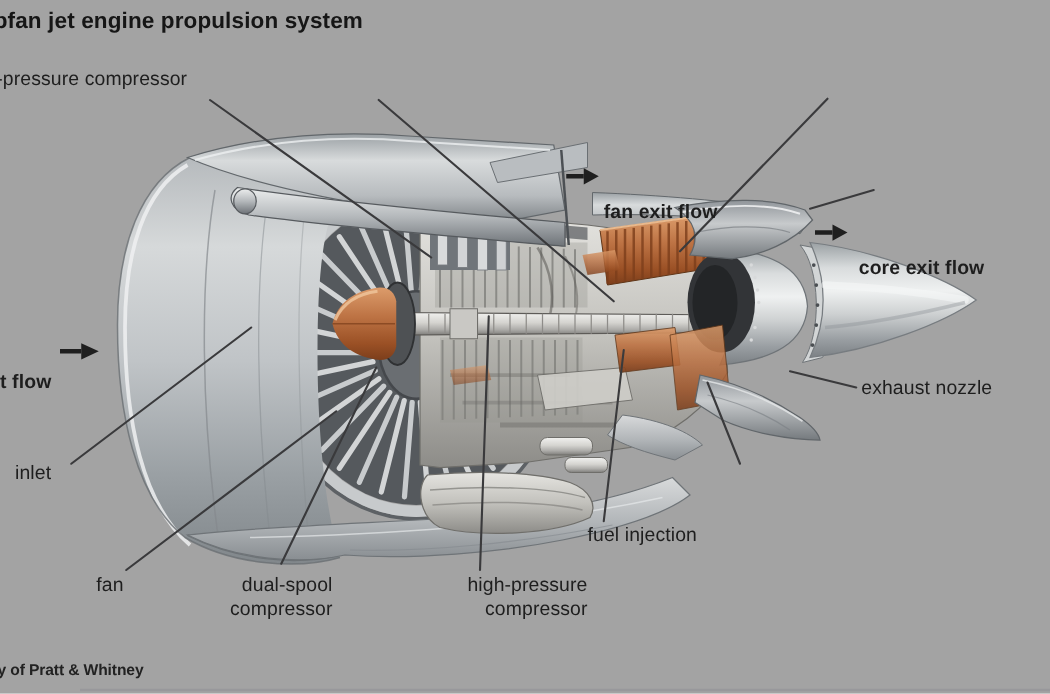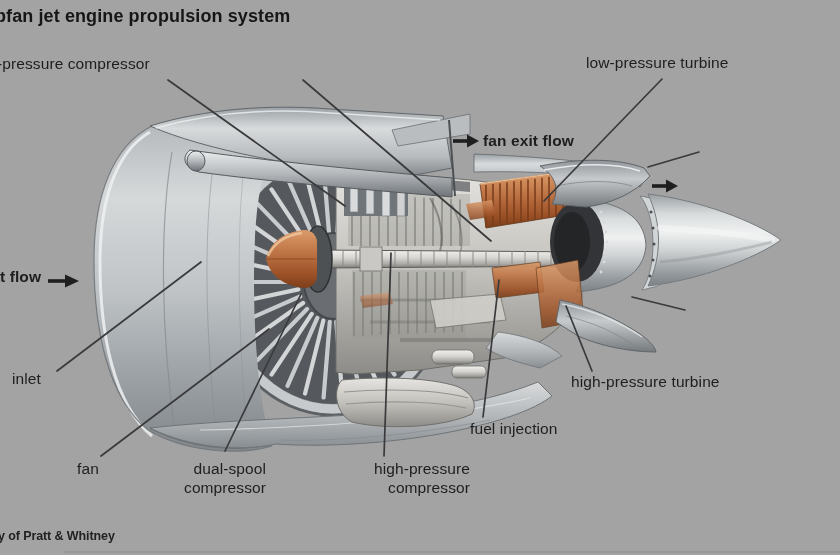--- a/index.html
+++ b/index.html
@@ -1,20 +1,20 @@
 <!DOCTYPE html>
 <html><head>
 <meta charset="utf-8">
 <style>
   html,body{margin:0;padding:0;background:#fff;}
   #stage{position:relative;width:840px;height:555px;background:#a3a3a3;overflow:hidden;
          font-family:"Liberation Sans","DejaVu Sans",sans-serif;color:#1c1c1c;}
   #engine-svg{position:absolute;left:0;top:0;width:840px;height:555px;}
   .lbl{position:absolute;font-size:15.5px;line-height:19px;letter-spacing:.1px;color:#1e1e1e;white-space:pre-line;}
-  .lbl.bold{font-weight:700;}
+  .lbl.bold{font-weight:700;margin-top:29px;}
   .lbl.center{text-align:right;}
   #title{position:absolute;top:6px;left:-5px;font-size:18px;font-weight:700;letter-spacing:.1px;color:#161616;white-space:nowrap;}
   #credit{position:absolute;top:529px;left:-2px;font-size:12.5px;font-weight:600;letter-spacing:-.1px;color:#222;}
   #bottom-rule{position:absolute;top:551px;left:64px;width:776px;height:2px;background:#98989b;}
 </style>
 </head>
 <body>
 
 <div id="stage">
 
@@ -312,25 +312,25 @@
       <g>
         <rect x="652" y="184.2" width="14" height="3.6"></rect>
           <polygon points="666,179.5 678,186 666,192.5"></polygon>
       </g>
     </g>
   </svg>
 
   <div id="title">bfan jet engine propulsion system</div>
 
   <div class="lbl" style="left:-3px;top:54px">-pressure compressor</div>
-  <div class="lbl" style="left:586px;top:53px">low-pressure turbine</div>
   <div class="lbl bold" style="left:483px;top:131px">fan exit flow</div>
+  <div class="lbl bold" style="left:687px;top:176px">core exit flow</div>
   <div class="lbl bold" style="left:0px;top:267px">t flow</div>
+  <div class="lbl" style="left:689px;top:301px">exhaust nozzle</div>
   <div class="lbl" style="left:12px;top:369px">inlet</div>
-  <div class="lbl" style="left:571px;top:372px">high-pressure turbine</div>
   <div class="lbl" style="left:470px;top:419px">fuel injection</div>
   <div class="lbl" style="left:77px;top:459px">fan</div>
   <div class="lbl center" style="left:146px;top:459px;width:120px">dual-spool
 compressor</div>
   <div class="lbl center" style="left:348px;top:459px;width:122px">high-pressure
 compressor</div>
 
   <div id="credit">y of Pratt &amp; Whitney</div>
   <div id="bottom-rule"></div>
 </div>

